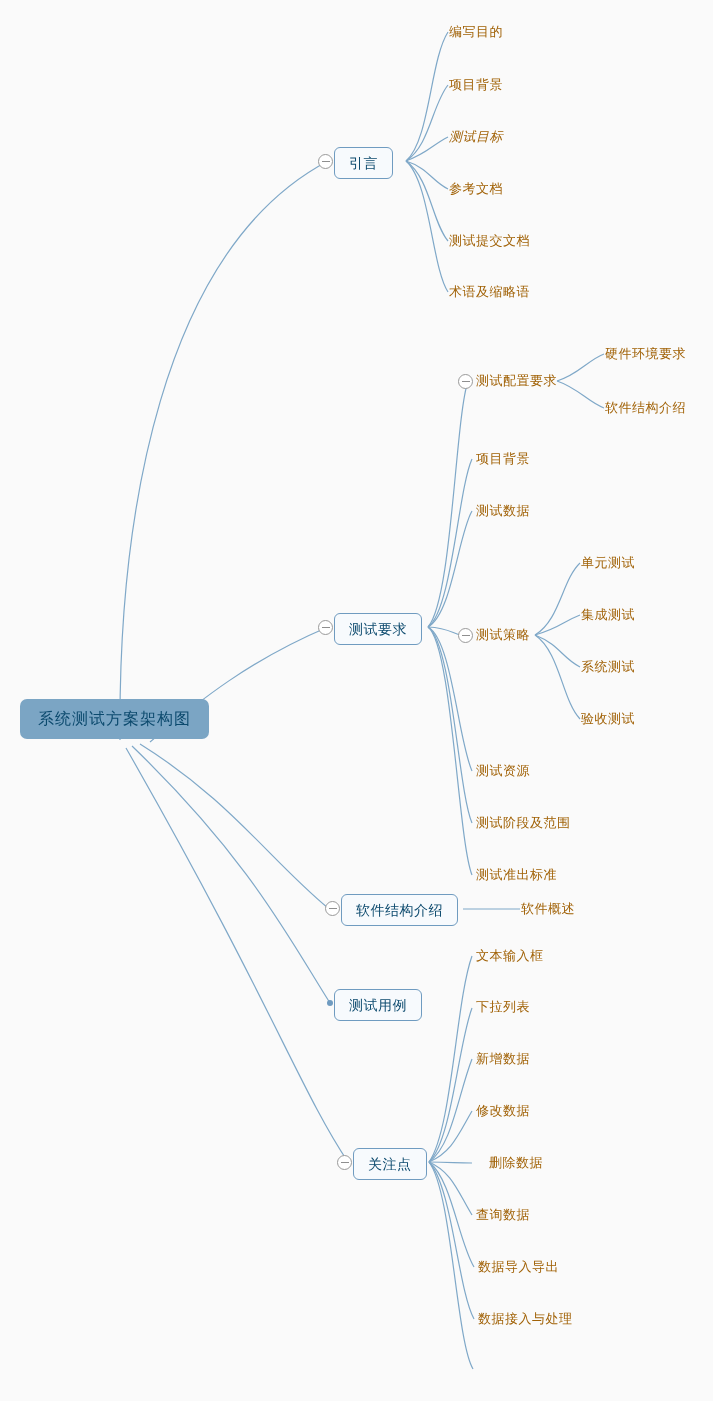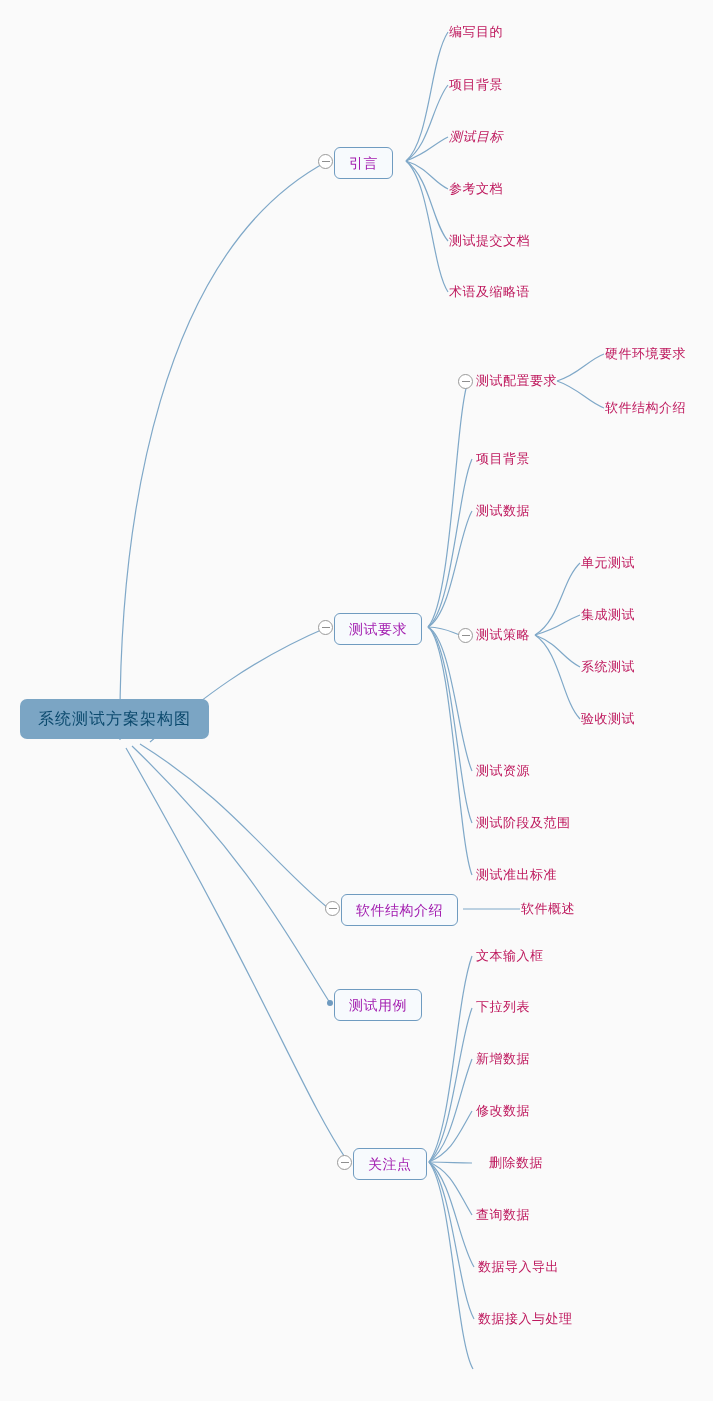--- a/index.html
+++ b/index.html
@@ -37,35 +37,35 @@
     font-size: 16px;
     padding: 12px 18px;
     border-radius: 7px;
     letter-spacing: 1px;
   }
   
   .node.boxed {
     background: #f7fafd;
     border: 1px solid #6f9bc0;
     border-radius: 6px;
-    color: #a21caf;
+    color: #0c4a6e;
     font-size: 14px;
     padding: 8px 14px;
     letter-spacing: .5px;
   }
   
   .node.boxed.selected {
     border: 2px solid #31485c;
     border-radius: 7px;
     background: #ffffff;
     padding: 6px 11px;
   }
   
   .node.leaf {
-    color: #be185d;
+    color: #a16207;
     font-size: 13px;
     letter-spacing: .5px;
     padding: 0;
   }
   
   .toggle {
     position: absolute;
     width: 15px;
     height: 15px;
     border: 1px solid #9a9a9a;

